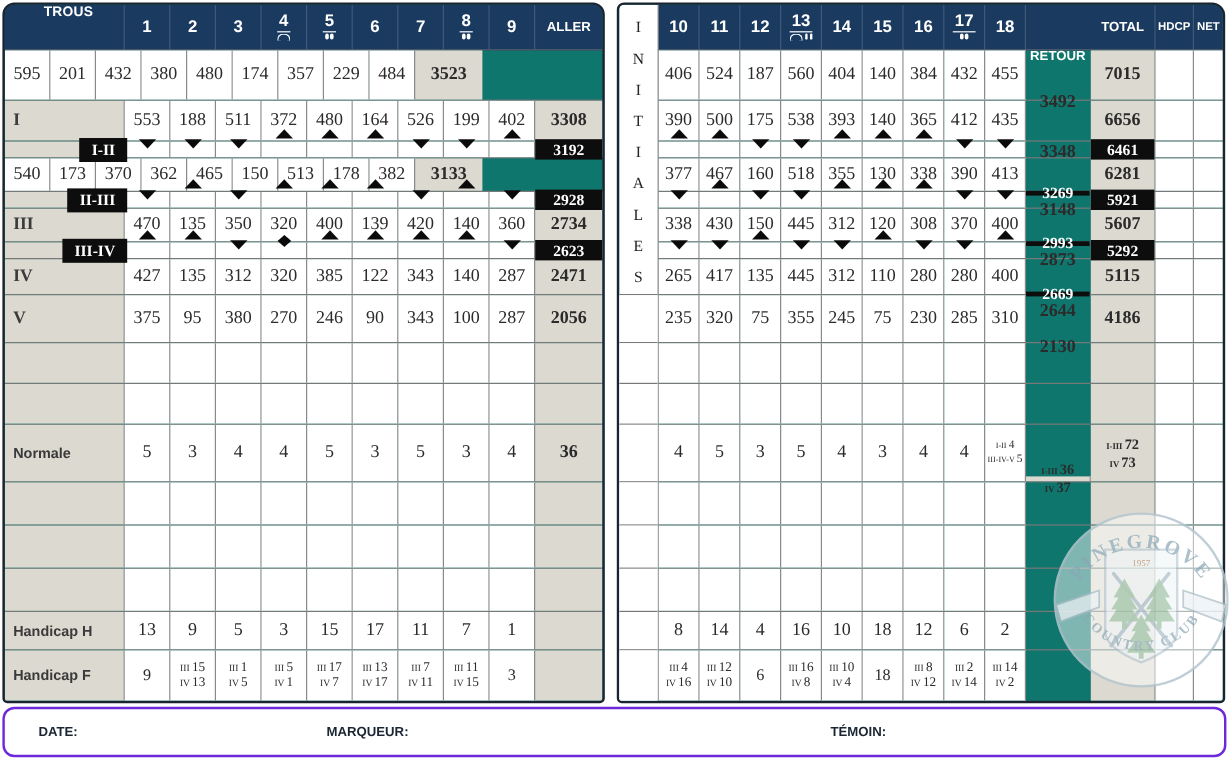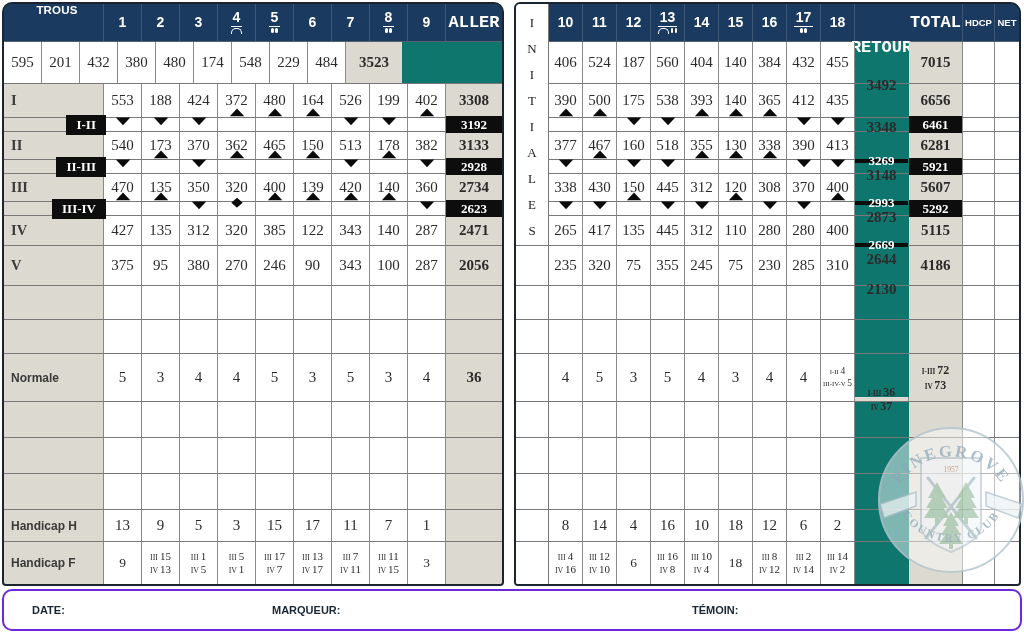--- a/index.html
+++ b/index.html
@@ -39,21 +39,21 @@
   .r-spacer2{height:36px;}
   .r-hcph{height:32px;}
   .r-hcpf{height:42px;}
   
   .r-header{background:#1a3a5f;border-bottom:1px solid #55606d;}
   .r-header .cell{background:transparent;border-right:1px solid rgba(255,255,255,.16);
         flex-direction:column;color:#fff;font-family:"Liberation Sans",sans-serif;font-weight:700;}
   .hc{font-size:13px;}
   .hc-corner{font-size:11.5px;letter-spacing:.2px;}
   .hc-sm{font-size:9.5px;}
-  .c-sum.hc,.c-total.hc{font-size:17px;font-family:Liberation Mono, monospace;}
+  .c-sum.hc,.c-total.hc{font-size:11px;}
   .hn{font-size:14px;line-height:15px;}
   .hn-u{border-bottom:1.5px solid #fff;padding:0 2px 1px;}
   .amen{height:7px;display:flex;gap:2px;justify-content:center;align-items:flex-start;margin-top:1px;}
   .ic-shelter{width:9px;height:5px;border:1.3px solid #fff;border-bottom:none;
         border-radius:5px 5px 0 0;display:inline-block;}
   .ic-water{display:inline-flex;gap:1.5px;align-items:flex-start;}
   .ic-water i{width:2.5px;height:5px;background:#fff;border-radius:2px;display:inline-block;}
   
   .lab{background:#dcd9d0;}
   .sumbg{background:#dcd9d0;font-weight:700;}
@@ -152,32 +152,32 @@
           </div>
           <div class="cell c-sum hc">ALLER</div>
         </div>
         <div class="row r-championnat">
           <div class="cell c-hole">595</div>
           <div class="cell c-hole">201</div>
           <div class="cell c-hole">432</div>
           <div class="cell c-hole">380</div>
           <div class="cell c-hole">480</div>
           <div class="cell c-hole">174</div>
-          <div class="cell c-hole">548</div>
+          <div class="cell c-hole">357</div>
           <div class="cell c-hole">229</div>
           <div class="cell c-hole">484</div>
           <div class="cell c-sum sumbg">3523</div>
         </div>
         <div class="row r-tee_a">
           <div class="cell c-label lab">
             <span class="lab-serif">I</span>
           </div>
           <div class="cell c-hole">553</div>
           <div class="cell c-hole">188</div>
-          <div class="cell c-hole">424</div>
+          <div class="cell c-hole">511</div>
           <div class="cell c-hole">372</div>
           <div class="cell c-hole">480</div>
           <div class="cell c-hole">164</div>
           <div class="cell c-hole">526</div>
           <div class="cell c-hole">199</div>
           <div class="cell c-hole">402</div>
           <div class="cell c-sum sumbg">3308</div>
         </div>
         <div class="row r-combo">
           <div class="cell c-label lab">
@@ -208,23 +208,20 @@
             <span class="mk mk-down">▼</span>
           </div>
           <div class="cell c-hole cmb">
             <span class="mk mk-up">▲</span>
           </div>
           <div class="cell c-sum sumbg cmb">
             <span class="combo-fill">3192</span>
           </div>
         </div>
         <div class="row r-tee_b">
-          <div class="cell c-label lab">
-            <span class="lab-serif">II</span>
-          </div>
           <div class="cell c-hole">540</div>
           <div class="cell c-hole">173</div>
           <div class="cell c-hole">370</div>
           <div class="cell c-hole">362</div>
           <div class="cell c-hole">465</div>
           <div class="cell c-hole">150</div>
           <div class="cell c-hole">513</div>
           <div class="cell c-hole">178</div>
           <div class="cell c-hole">382</div>
           <div class="cell c-sum sumbg">3133</div>

